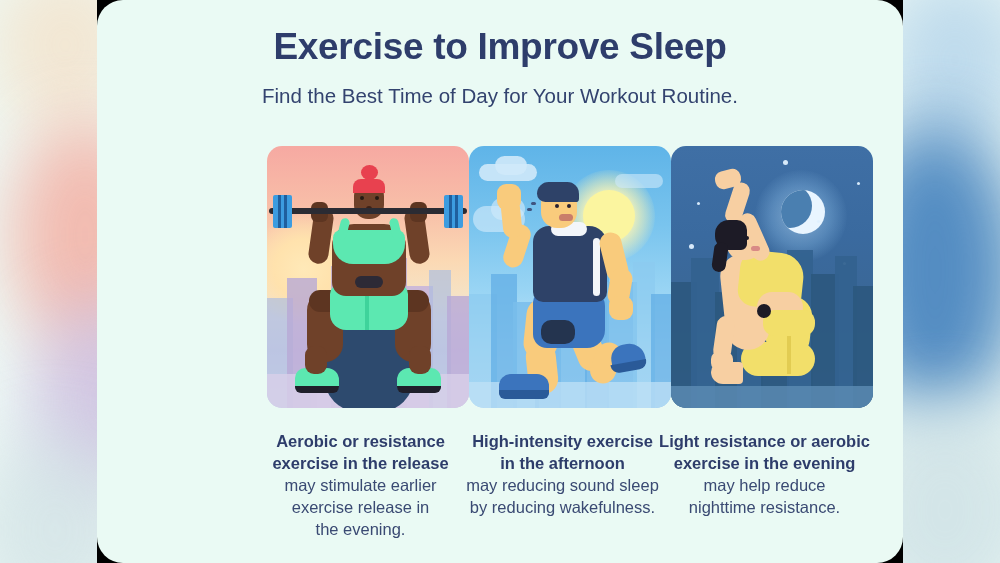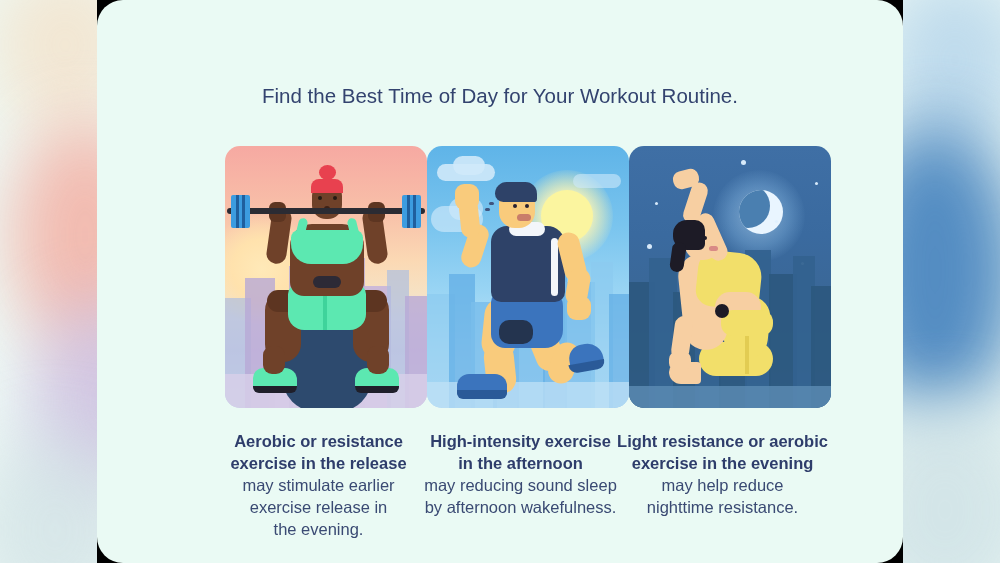--- a/index.html
+++ b/index.html
@@ -65,21 +65,21 @@
   #subtitle {
     position:absolute; left:0; right:0; top:84px;
     text-align:center;
     font-size:20.5px; font-weight:400;
     color:#33436f;
   }
 
   
   #cols {
     position:absolute; left:38px; right:30px; top:146px;
-    display:flex; justify-content:center;margin-left:48px;
+    display:flex; justify-content:flex-end;margin-left:48px;
   }
   .col { width:202px; display:flex; flex-direction:column; align-items:center; }
 
   .illus {
     position:relative; width:202px; height:262px;
     border-radius:15px; overflow:hidden;
   }
 
   .cap { margin-top:23px; text-align:center; width:232px; margin-left:-15px; }
   .cap-b { font-size:16.5px; font-weight:bold; color:#2e3d6b; line-height:1.33; }
@@ -182,20 +182,21 @@
     <div class="blob bd-l4"></div>
   </div>
   <div class="backdrop right">
     <div class="blob bd-r2"></div>
     <div class="blob bd-r1"></div>
     <div class="blob bd-r3"></div>
   </div>
 
   <div id="card">
 
+    <div id="title">Exercise to Improve Sleep</div>
     <div id="subtitle">Find the Best Time of Day for Your Workout Routine.</div>
 
     <div id="cols">
 
       <div class="col">
         <div class="illus">
           <div class="sky-morning"></div>
           <div class="sun-m"></div>
 
           <div class="piece sky1-d" style="left:0;top:152px;width:26px;height:110px;"></div>
@@ -315,21 +316,21 @@
           <div class="piece" style="left:98px;top:58px;width:4px;height:4px;background:#2a2230;border-radius:50%;"></div>
           <div class="piece" style="left:90px;top:68px;width:14px;height:7px;background:#c97d6a;border-radius:4px;"></div>
           <div class="piece" style="left:62px;top:56px;width:5px;height:3px;background:#3f5580;border-radius:2px;"></div>
           <div class="piece" style="left:58px;top:62px;width:5px;height:3px;background:#3f5580;border-radius:2px;"></div>
         </div>
 
         <div class="cap">
           <div class="cap-b">High-intensity exercise</div>
           <div class="cap-b">in the afternoon</div>
           <div class="cap-n">may reducing sound sleep</div>
-          <div class="cap-n">by afternoon wakefulness.</div>
+          <div class="cap-n">by reducing wakefulness.</div>
         </div>
       </div>
 
       <div class="col">
         <div class="illus">
           <div class="sky-night"></div>
           <div class="moon-halo"></div>
           <div class="moon"></div>
 
           <div class="star big" style="left:60px;top:26px;"></div>

